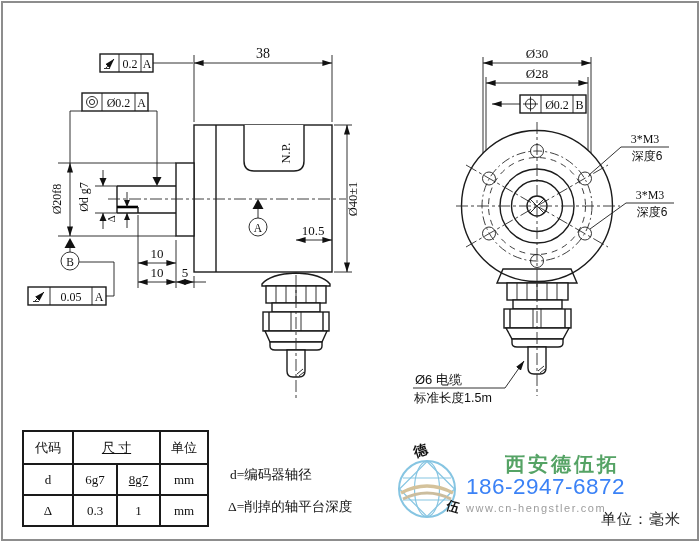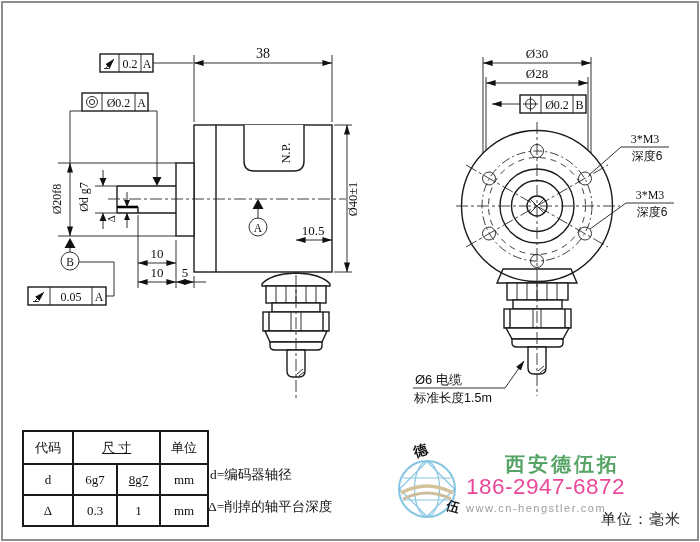--- a/index.html
+++ b/index.html
@@ -15,24 +15,24 @@
   .dsh{stroke:#2a2a2a;stroke-width:0.9;fill:none;stroke-dasharray:6 5;}
   .bolt{stroke:#2a2a2a;stroke-width:0.9;fill:none;stroke-dasharray:9 3 2 3;}
   .thk{stroke:#000;stroke-width:2.6;fill:none;}
   .fil{fill:#111;stroke:none;}
   .dt{font-family:"Liberation Serif","DejaVu Serif",serif;}
   
   #spec{position:absolute;left:22px;top:430px;border-collapse:collapse;
         font-family:"Liberation Serif","DejaVu Serif",serif;font-size:13px;color:#111;}
   #spec td{border:2px solid #1a1a1a;text-align:center;padding:0;margin-top:44px;}
   .note{position:absolute;color:#151515;font-size:13.5px;
-        font-family:"Liberation Serif","DejaVu Serif",serif;}
+        font-family:"Liberation Serif","DejaVu Serif",serif;margin-left:20px;}
   .company{position:absolute;left:467px;top:451px;font-size:20px;font-weight:bold;
            color:#55a365;letter-spacing:3px;margin-left:38px;}
-  .phone{position:absolute;left:466px;top:474px;font-size:22.5px;color:#ec4899;
+  .phone{position:absolute;left:466px;top:474px;font-size:22.5px;color:#3b82f6;
          letter-spacing:0.5px;font-family:"Liberation Sans",sans-serif;}
   .website{position:absolute;left:466px;top:502px;font-size:11px;color:#9c9c9c;
            letter-spacing:1.5px;}
   .unitnote{position:absolute;left:601px;top:510px;font-size:15px;color:#1e1e1e;letter-spacing:1px;}
 </style>
 </head>
 <body>
 
 <div id="canvas">
 

